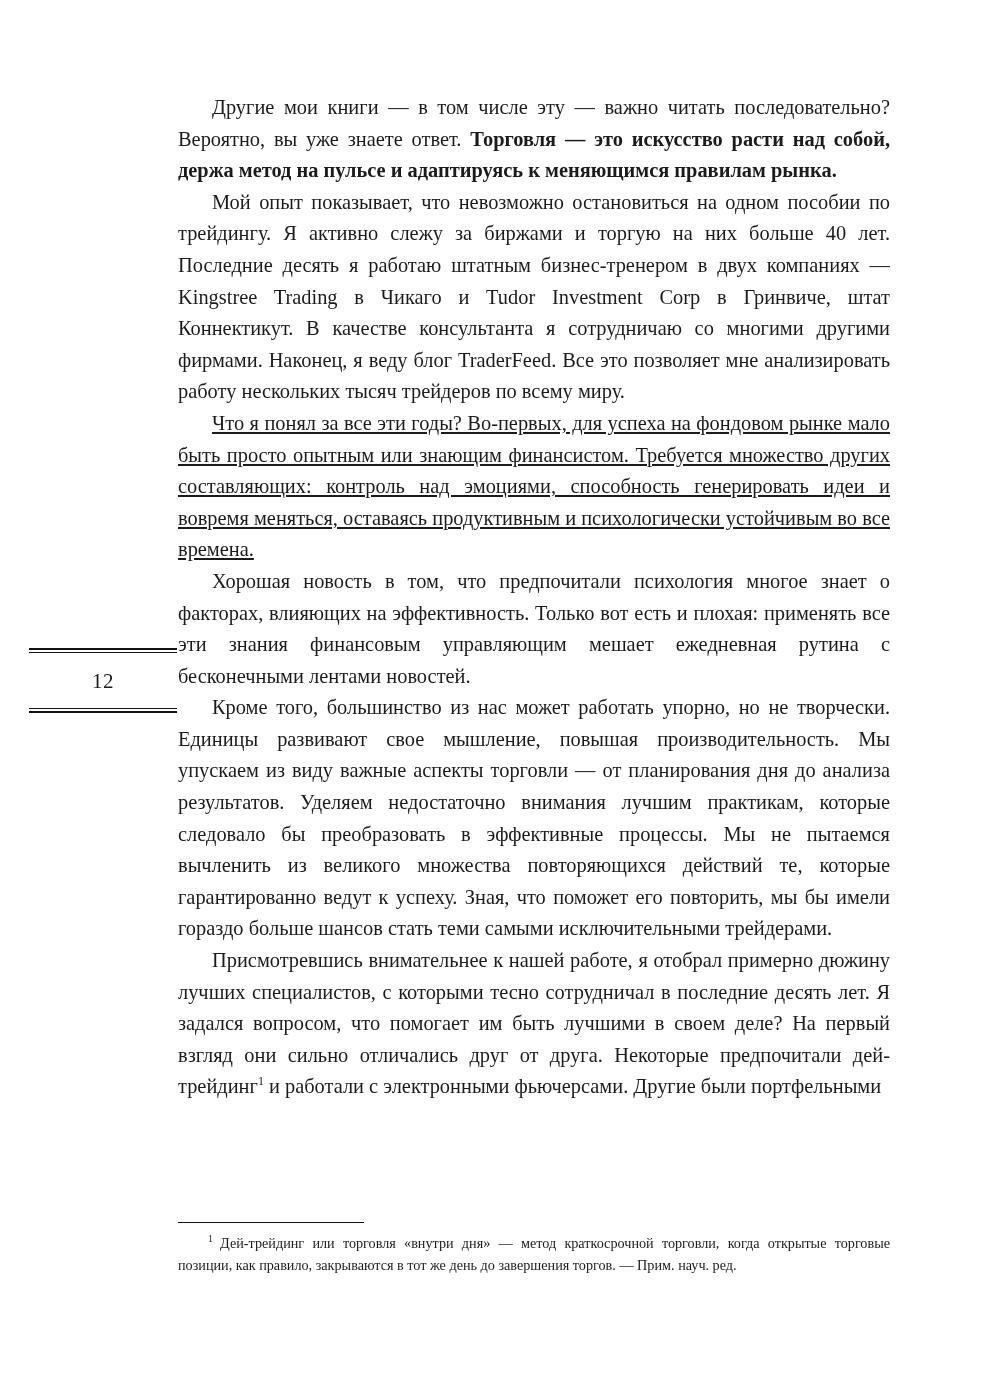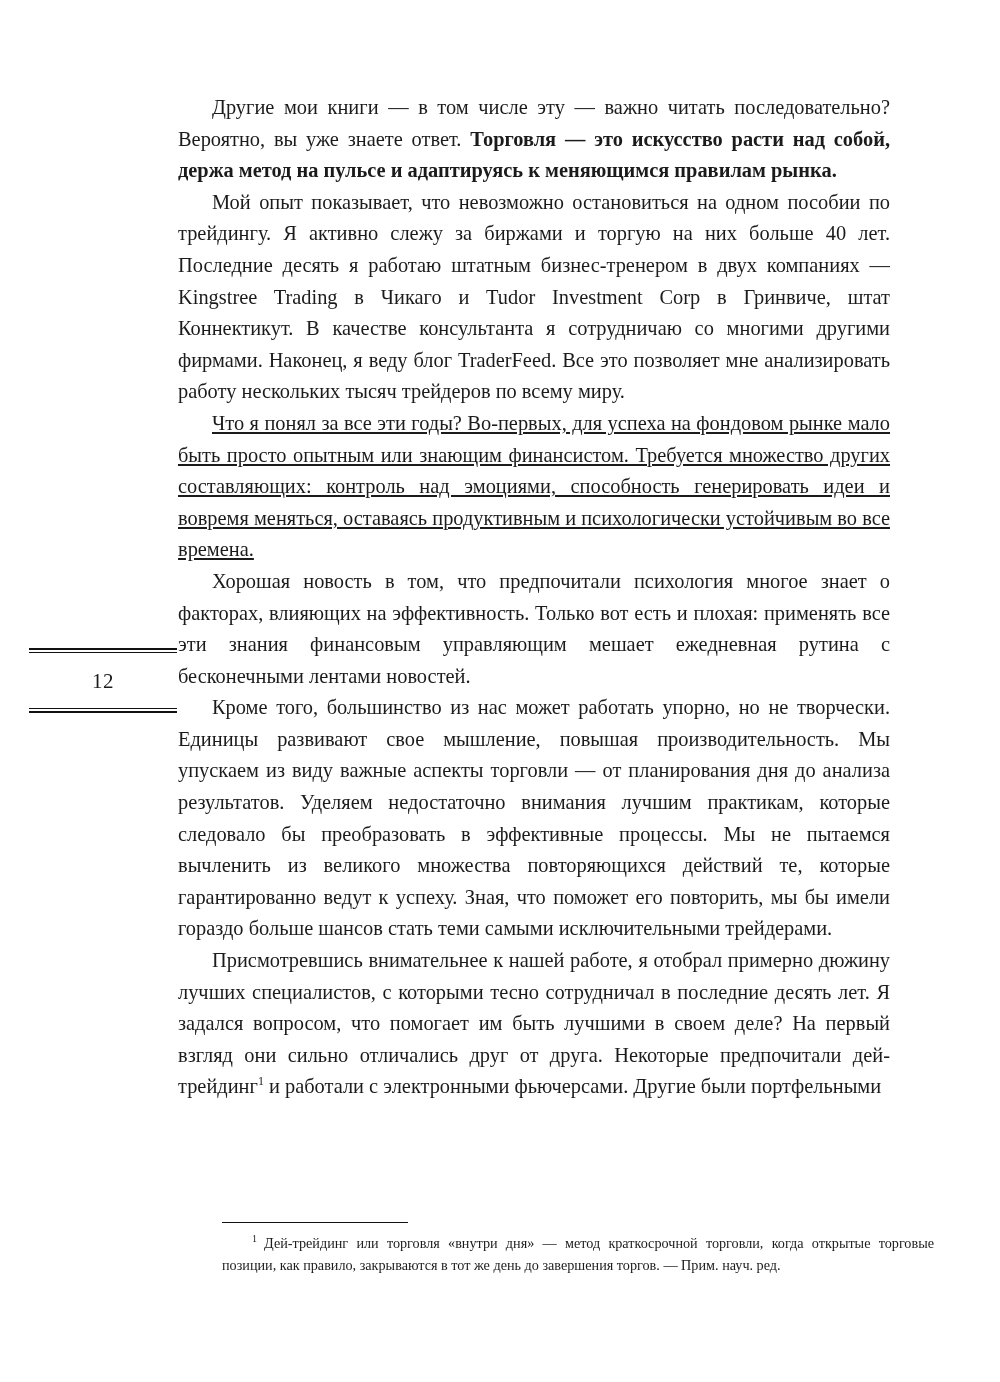--- a/index.html
+++ b/index.html
@@ -81,21 +81,20 @@
     vertical-align: super;
     line-height: 0;
   }
 
   
   .footnote {
     position: absolute;
     left: 178px;
     top: 1222px;
     width: 712px;
-    margin-left: 44px;
   }
   .footnote-rule {
     width: 186px;
     border-top: 1.6px solid #111;
     margin: 0 0 10px 0;
   }
   .footnote-text {
     margin: 0;
     font-size: 14.2px;
     line-height: 21.5px;

